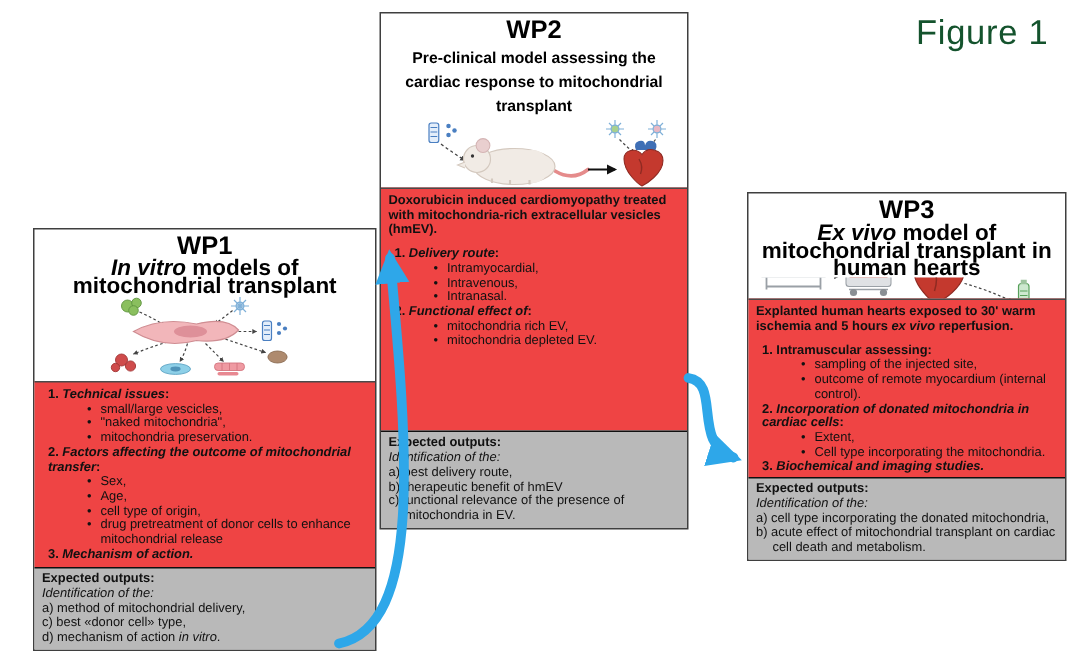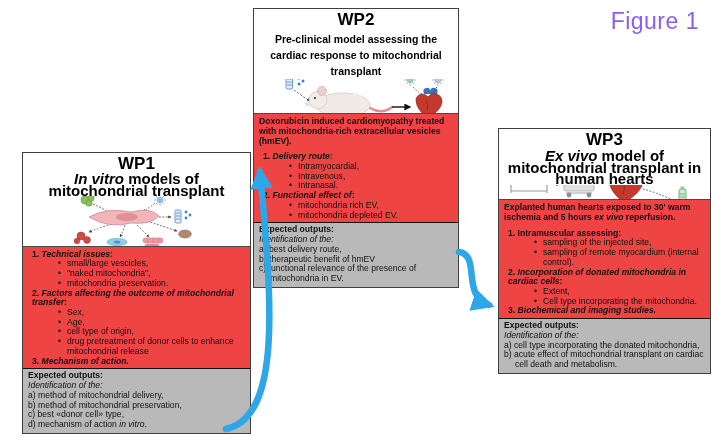--- a/index.html
+++ b/index.html
@@ -1,24 +1,24 @@
 <!DOCTYPE html>
 <html><head>
 <meta charset="utf-8">
 <style>
   *{margin:0;padding:0;box-sizing:border-box}
   html,body{background:#fff}
   body{font-family:"Liberation Sans",sans-serif}
   #canvas{position:relative;width:717px;height:439px;background:#fff;overflow:hidden}
 
-  .figure-label{position:absolute;top:8px;right:18px;font-size:23px;color:#8b5cf6;letter-spacing:.5px}
+  .figure-label{position:absolute;top:8px;right:18px;font-size:23px;color:#14532d;letter-spacing:.5px}
 
   .wp{position:absolute;border:1.5px solid #3f3f3f;background:#fff;display:flex;flex-direction:column}
   #wp1{left:22px;top:152px;width:229px;height:282px}
-  #wp2{left:253px;top:8px;width:206px;height:280px}
+  #wp2{left:253px;top:8px;width:206px;height:345px}
   #wp3{left:498px;top:128px;width:213px;height:246px}
 
   .wp-head{text-align:center;padding-top:1px}
   .wp-title{font-weight:bold;font-size:17px;line-height:19px;color:#000}
   .wp-sub{font-weight:bold;font-size:15px;line-height:11.5px;padding:0 8px;color:#000}
   #wp2 .wp-sub{font-size:10.5px;line-height:16px;padding-top:2px}
   #wp3 .wp-sub{line-height:11.5px;padding-top:1px}
 
   .illus{display:flex;justify-content:center;align-items:center;overflow:hidden}
 
@@ -143,21 +143,20 @@
           <span class="blt">•</span>
           <span class="blt-t"><span>drug pretreatment of donor cells to enhance mitochondrial release</span></span>
         </div>
         <div class="row-n"><span class="b">3. </span><span class="b i">Mechanism of action.</span></div>
       </div>
     <div class="outputs">
       <div class="out-head">Expected outputs:</div>
       <div class="out-intro">Identification of the:</div>
       <div>
           <div class="row-k"><span>a) </span><span>method of mitochondrial delivery,</span></div>
-          <div class="row-k"><span>b) </span><span>method of mitochondrial preservation,</span></div>
           <div class="row-k"><span>c) </span><span>best «donor cell» type,</span></div>
           <div class="row-k"><span>d) </span><span>mechanism of action </span><span class="i">in vitro</span><span>.</span></div>
         </div>
     </div>
   </div>
 
   <div class="wp" id="wp2">
     <div class="wp-head">
       <div class="wp-title">WP2</div>
       <div class="wp-sub"><span class="b">Pre-clinical model assessing the cardiac response to mitochondrial transplant</span></div>
@@ -337,21 +336,21 @@
     <div class="graylist">
       <div class="intro"><span class="b">Explanted human hearts exposed to 30' warm ischemia and 5 hours </span><span class="b i">ex vivo</span><span class="b"> reperfusion.</span></div>
       <div>
           <div class="row-n"><span class="b">1. </span><span class="b">Intramuscular assessing</span><span class="b">:</span></div>
           <div class="row-b">
             <span class="blt">•</span>
             <span class="blt-t"><span>sampling of the injected site,</span></span>
           </div>
           <div class="row-b">
             <span class="blt">•</span>
-            <span class="blt-t"><span>sampling of remote myocardium (internal control).</span></span>
+            <span class="blt-t"><span>outcome of remote myocardium (internal control).</span></span>
           </div>
           <div class="row-n"><span class="b">2. </span><span class="b i">Incorporation of donated mitochondria in cardiac cells</span><span class="b">:</span></div>
           <div class="row-b">
             <span class="blt">•</span>
             <span class="blt-t"><span>Extent,</span></span>
           </div>
           <div class="row-b">
             <span class="blt">•</span>
             <span class="blt-t"><span>Cell type incorporating the mitochondria.</span></span>
           </div>

